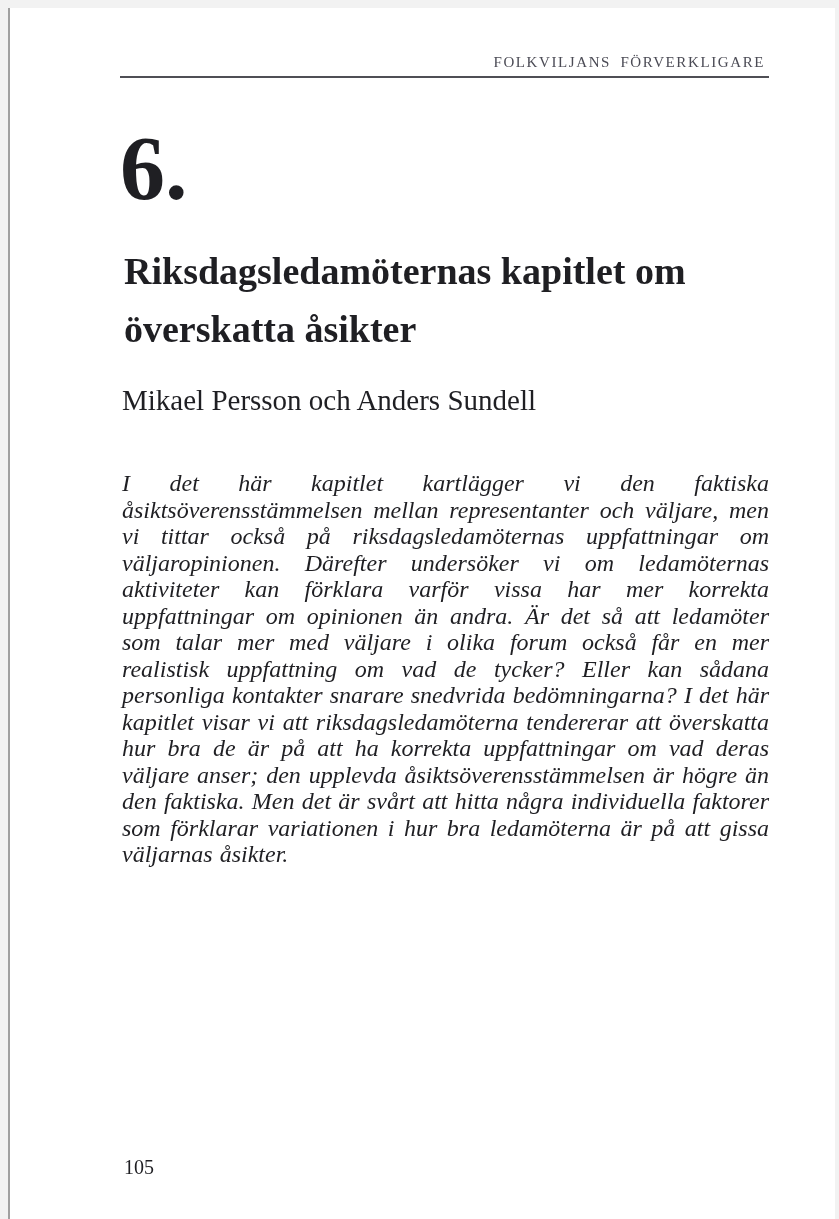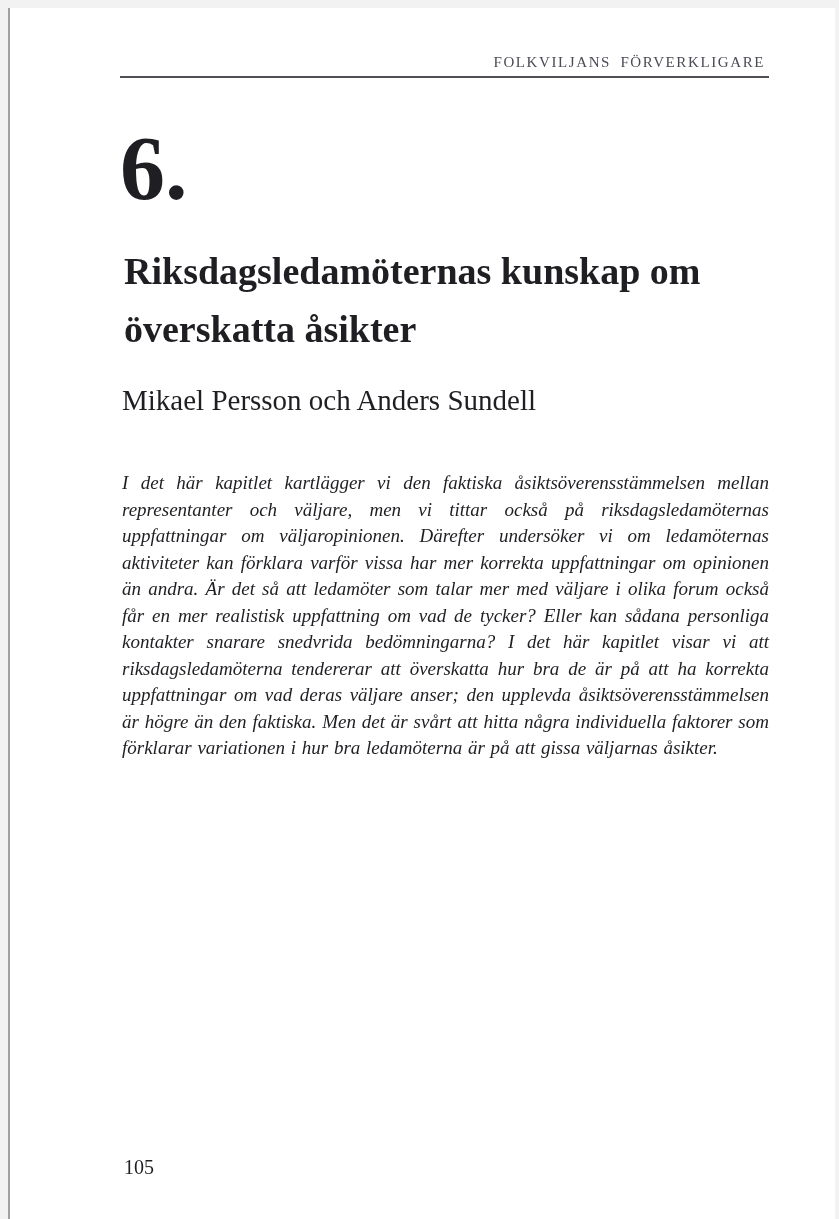--- a/index.html
+++ b/index.html
@@ -72,21 +72,21 @@
     left: 108px;
     font-size: 29px;
     line-height: 28px;
     color: var(--text);
   }
   .abstract {
     position: absolute;
     top: 458px;
     left: 108px;
     width: 655px;
-    font-size: 19px;
+    font-size: 24px;
     font-style: italic;
     line-height: 26.5px;
     text-align: justify;
     color: var(--text);
     word-spacing: 1px;
   }
   .page-number {
     position: absolute;
     top: 1144px;
     left: 110px;
@@ -100,21 +100,21 @@
 
 <div class="page">
 
   <div class="running-header">FOLKVILJANS FÖRVERKLIGARE</div>
 
   <div class="header-rule"></div>
 
   <div class="chapter-number">6.</div>
 
   <div class="chapter-title">
-    <div class="title-line">Riksdagsledamöternas kunskap om</div>
+    <div class="title-line">Riksdagsledamöternas kapitlet om</div>
     <div class="title-line">överskatta åsikter</div>
   </div>
 
   <div class="authors">Mikael Persson och Anders Sundell</div>
 
   <div class="abstract">I det här kapitlet kartlägger vi den faktiska åsiktsöverensstämmelsen mellan representanter och väljare, men vi tittar också på riksdagsledamöternas uppfattningar om väljaropinionen. Därefter undersöker vi om ledamöternas aktiviteter kan förklara varför vissa har mer korrekta uppfattningar om opinionen än andra. Är det så att ledamöter som talar mer med väljare i olika forum också får en mer realistisk uppfattning om vad de tycker? Eller kan sådana personliga kontakter snarare snedvrida bedömningarna? I det här kapitlet visar vi att riksdagsledamöterna tendererar att överskatta hur bra de är på att ha korrekta uppfattningar om vad deras väljare anser; den upplevda åsiktsöverensstämmelsen är högre än den faktiska. Men det är svårt att hitta några individuella faktorer som förklarar variationen i hur bra ledamöterna är på att gissa väljarnas åsikter.</div>
 
   <div class="page-number">105</div>
 
 </div>

